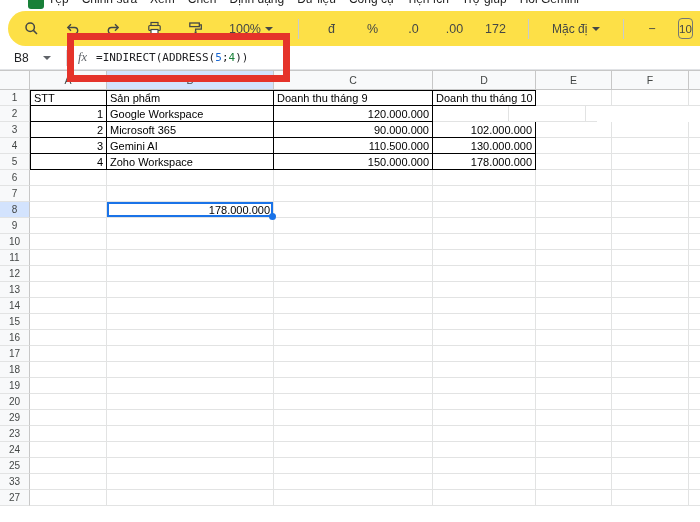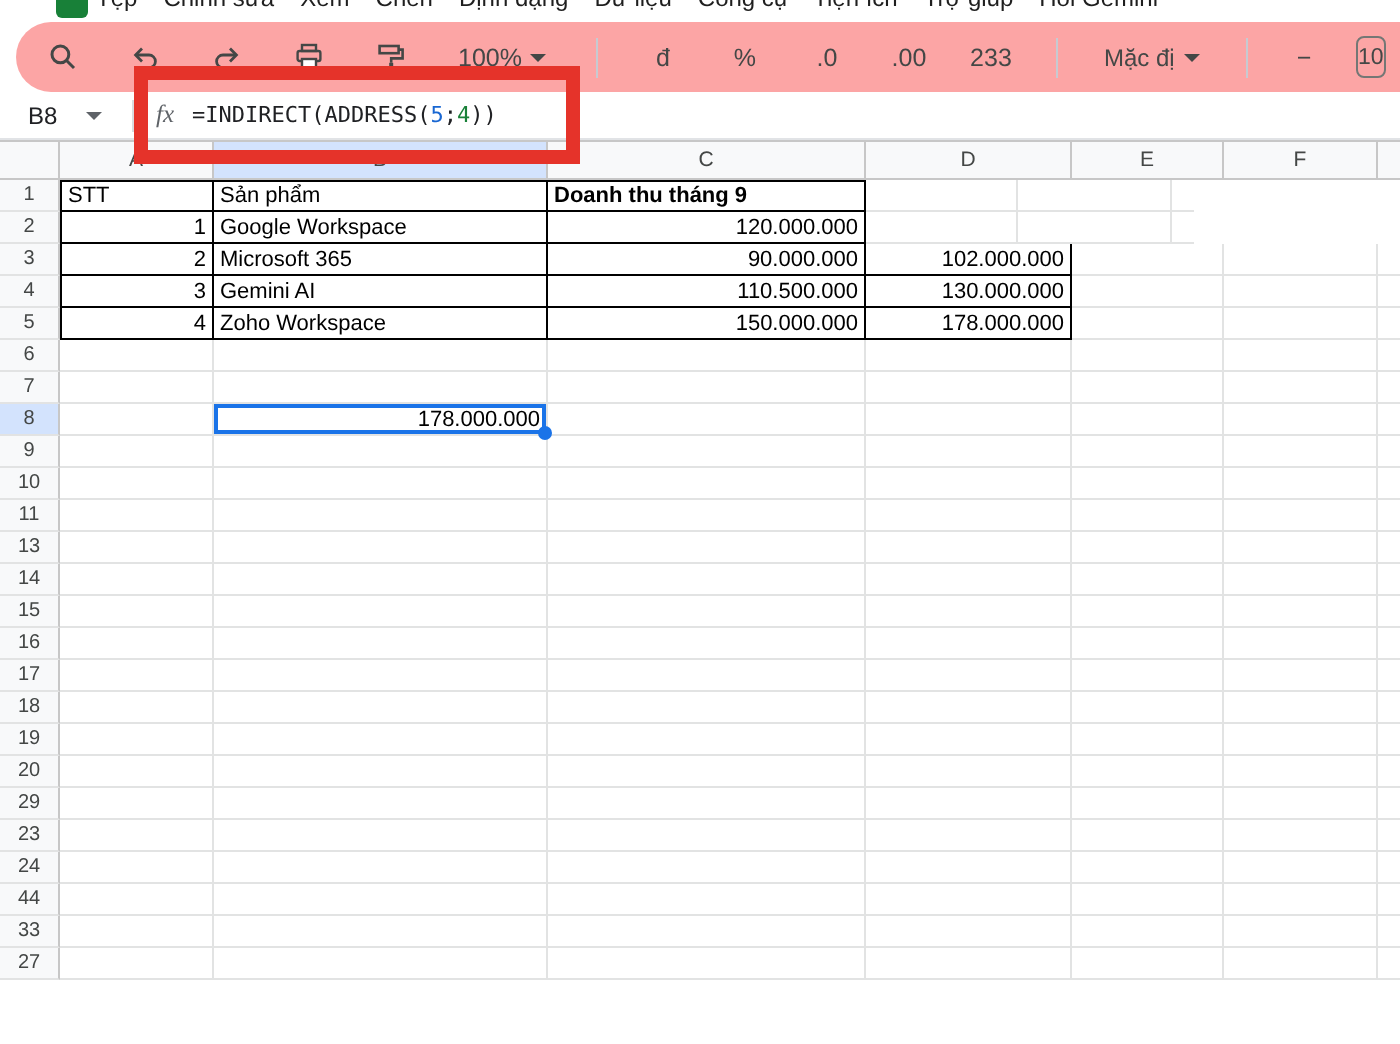--- a/index.html
+++ b/index.html
@@ -83,21 +83,21 @@
     <span>Định dạng</span>
     <span>Dữ liệu</span>
     <span>Công cụ</span>
     <span>Tiện ích</span>
     <span>Trợ giúp</span>
     <span>Hỏi Gemini</span>
   </div>
 </div>
 <div class="logo" id="logo" style="background: rgb(24, 128, 56);"></div>
 
-<div class="toolbar" id="toolbar" style="background: #fca5a5; gap: 14px;">
+<div class="toolbar" id="toolbar" style="background: #fde047; gap: 14px;">
   <div class="tbtn">
     <svg width="15" height="15" viewBox="0 0 15 15">
         <circle cx="6.2" cy="6.2" r="4.2" fill="none" stroke="#444746" stroke-width="1.5"></circle>
         <line x1="9.4" y1="9.4" x2="13" y2="13" stroke="#444746" stroke-width="1.5"></line>
       </svg>
   </div>
   <div class="tbtn">
     <svg width="15" height="15" viewBox="0 0 15 15">
         <path d="M3.2 6.5h6.3a3.2 3.2 0 0 1 0 6.4H7" fill="none" stroke="#444746" stroke-width="1.4"></path>
         <path d="M6 3.3L2.8 6.5L6 9.7" fill="none" stroke="#444746" stroke-width="1.4"></path>
@@ -125,21 +125,21 @@
   </div>
   <div class="tbtn zoombox">
     <span>100%</span>
       <span class="caret"></span>
   </div>
   <div class="tdiv"></div>
   <div class="tbtn">đ</div>
   <div class="tbtn">%</div>
   <div class="tbtn">.0</div>
   <div class="tbtn">.00</div>
-  <div class="tbtn">233</div>
+  <div class="tbtn">172</div>
   <div class="tdiv"></div>
   <div class="tbtn fontbox">
     <span class="fname">Mặc đị...</span>
       <span class="caret"></span>
   </div>
   <div class="tdiv"></div>
   <div class="tbtn" style="min-width:18px">−</div>
   <div class="sizebox">10</div>
   <div class="tbtn" style="min-width:18px">+</div>
   <div class="tdiv"></div>
@@ -199,21 +199,22 @@
       <div class="chead" style="width: 103px;">D</div>
       <div class="chead" style="width: 76px;">E</div>
       <div class="chead" style="width: 77px;">F</div>
       <div class="chead" style="width: 11px; border-right: none;"></div>
     </div>
   <div id="rows">
       <div class="row">
         <div class="rowhead">1</div>
         <div class="cell tb tb-top tb-left" style="width: 77px;">STT</div>
         <div class="cell tb tb-top" style="width: 167px;">Sản phẩm</div>
-        <div class="cell tb tb-top" style="width: 159px; font-weight: bold;">Doanh thu tháng 9</div>
+        <div class="cell tb tb-top" style="width: 159px;">Doanh thu tháng 9</div>
+        <div class="cell tb tb-top" style="width: 103px;">Doanh thu tháng 10</div>
         <div class="cell" style="width: 76px;"></div>
         <div class="cell" style="width: 77px;"></div>
         <div class="cell" style="width: 11px; border-right: none;"></div>
       </div>
       <div class="row">
         <div class="rowhead">2</div>
         <div class="cell tb ar tb-left" style="width: 77px;">1</div>
         <div class="cell tb" style="width: 167px;">Google Workspace</div>
         <div class="cell tb ar" style="width: 159px;">120.000.000</div>
         <div class="cell" style="width: 76px;"></div>
@@ -304,20 +305,30 @@
         <div class="rowhead">11</div>
         <div class="cell" style="width: 77px;"></div>
         <div class="cell" style="width: 167px;"></div>
         <div class="cell" style="width: 159px;"></div>
         <div class="cell" style="width: 103px;"></div>
         <div class="cell" style="width: 76px;"></div>
         <div class="cell" style="width: 77px;"></div>
         <div class="cell" style="width: 11px; border-right: none;"></div>
       </div>
       <div class="row">
+        <div class="rowhead">12</div>
+        <div class="cell" style="width: 77px;"></div>
+        <div class="cell" style="width: 167px;"></div>
+        <div class="cell" style="width: 159px;"></div>
+        <div class="cell" style="width: 103px;"></div>
+        <div class="cell" style="width: 76px;"></div>
+        <div class="cell" style="width: 77px;"></div>
+        <div class="cell" style="width: 11px; border-right: none;"></div>
+      </div>
+      <div class="row">
         <div class="rowhead">13</div>
         <div class="cell" style="width: 77px;"></div>
         <div class="cell" style="width: 167px;"></div>
         <div class="cell" style="width: 159px;"></div>
         <div class="cell" style="width: 103px;"></div>
         <div class="cell" style="width: 76px;"></div>
         <div class="cell" style="width: 77px;"></div>
         <div class="cell" style="width: 11px; border-right: none;"></div>
       </div>
       <div class="row">
@@ -414,21 +425,21 @@
         <div class="rowhead">24</div>
         <div class="cell" style="width: 77px;"></div>
         <div class="cell" style="width: 167px;"></div>
         <div class="cell" style="width: 159px;"></div>
         <div class="cell" style="width: 103px;"></div>
         <div class="cell" style="width: 76px;"></div>
         <div class="cell" style="width: 77px;"></div>
         <div class="cell" style="width: 11px; border-right: none;"></div>
       </div>
       <div class="row">
-        <div class="rowhead">44</div>
+        <div class="rowhead">25</div>
         <div class="cell" style="width: 77px;"></div>
         <div class="cell" style="width: 167px;"></div>
         <div class="cell" style="width: 159px;"></div>
         <div class="cell" style="width: 103px;"></div>
         <div class="cell" style="width: 76px;"></div>
         <div class="cell" style="width: 77px;"></div>
         <div class="cell" style="width: 11px; border-right: none;"></div>
       </div>
       <div class="row">
         <div class="rowhead">33</div>

